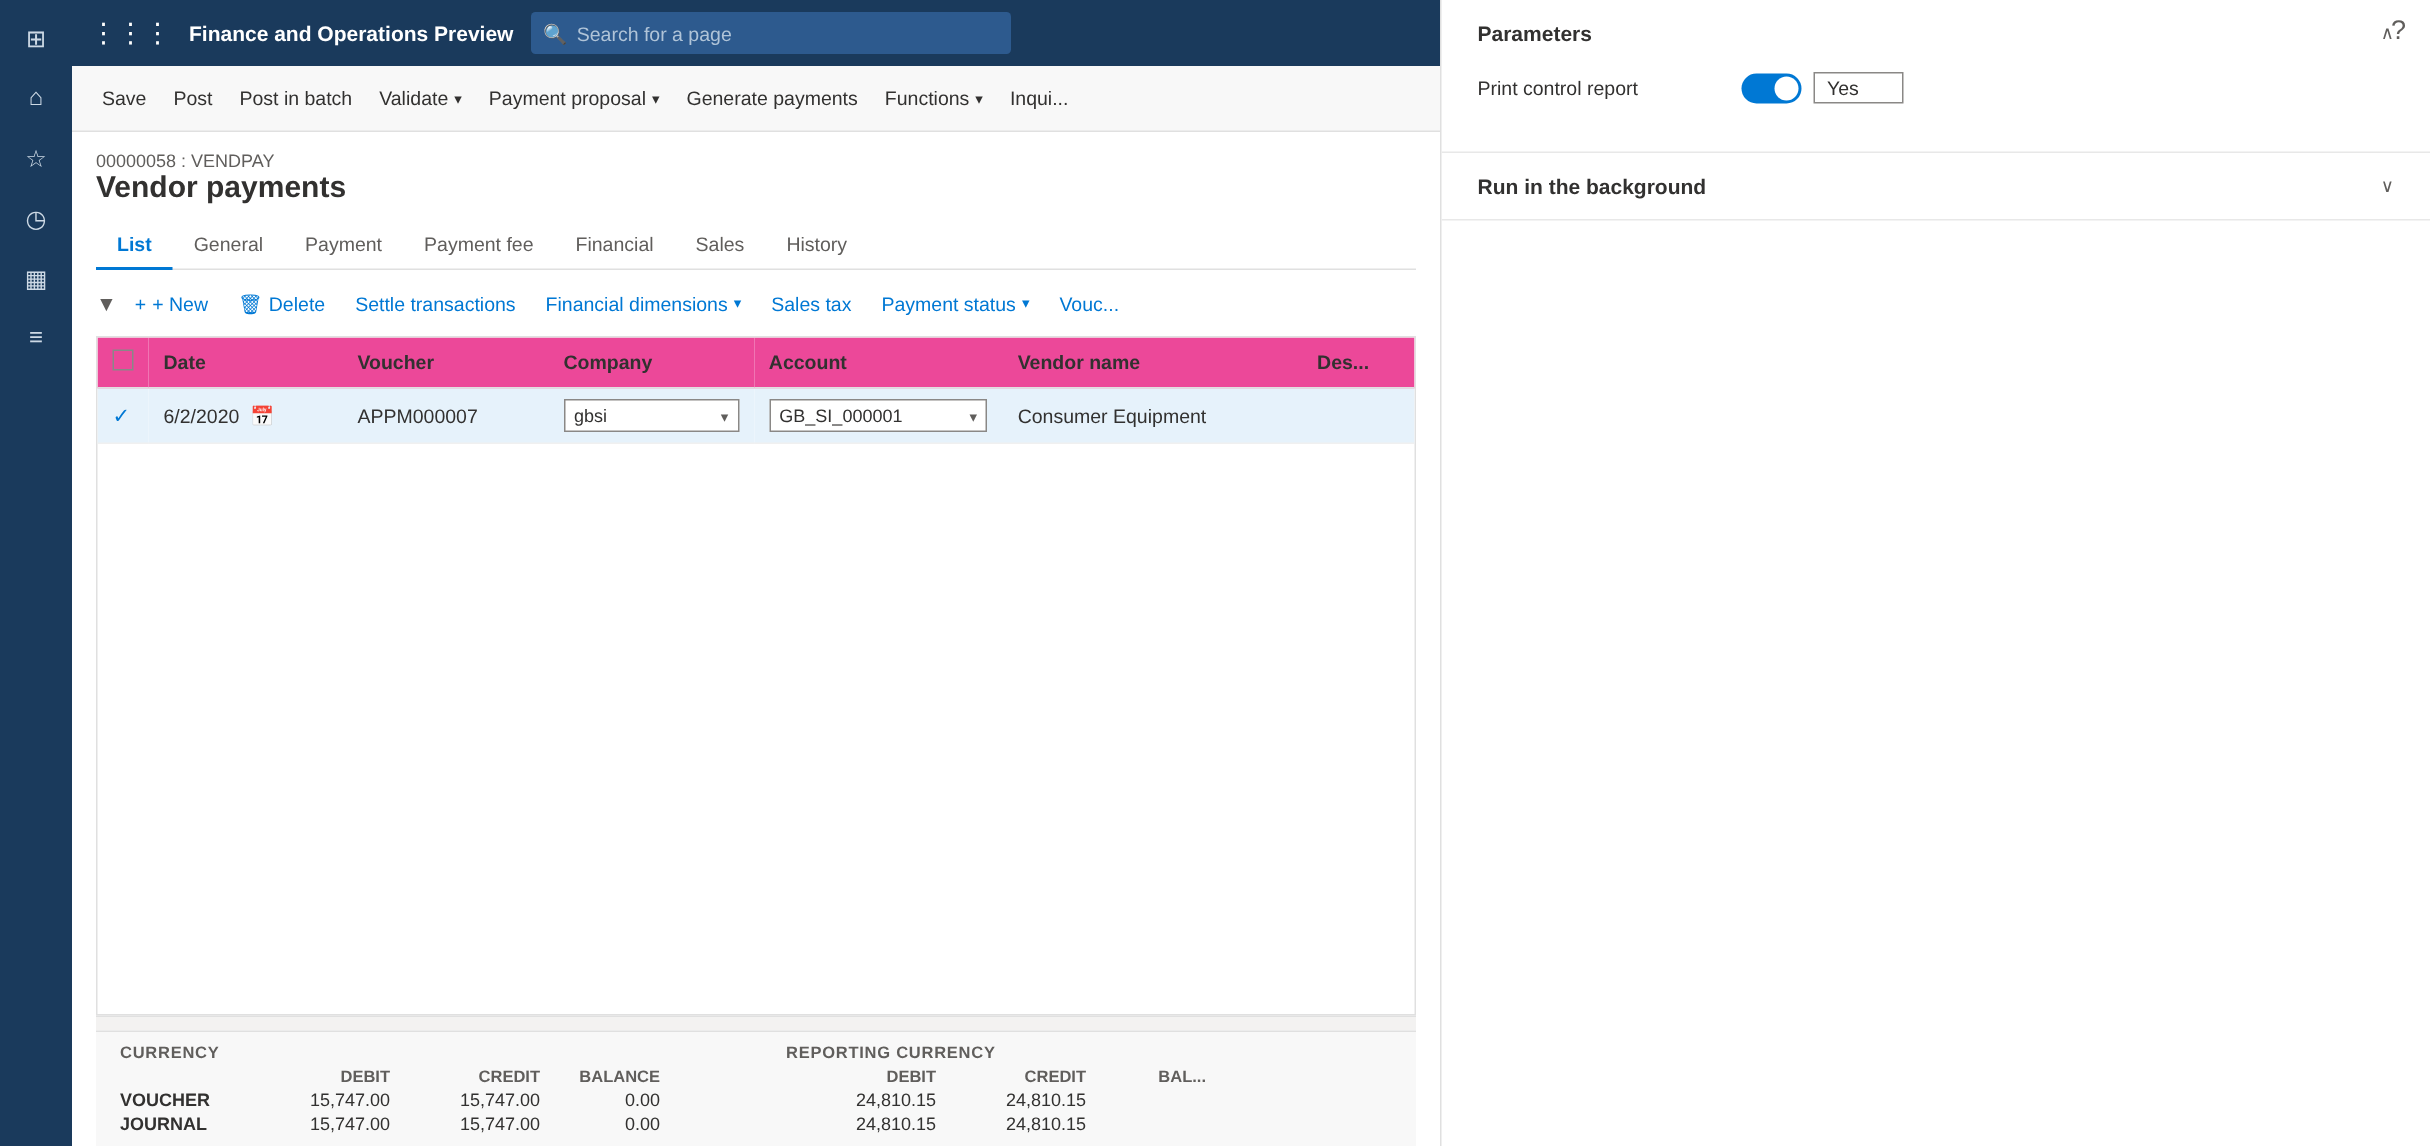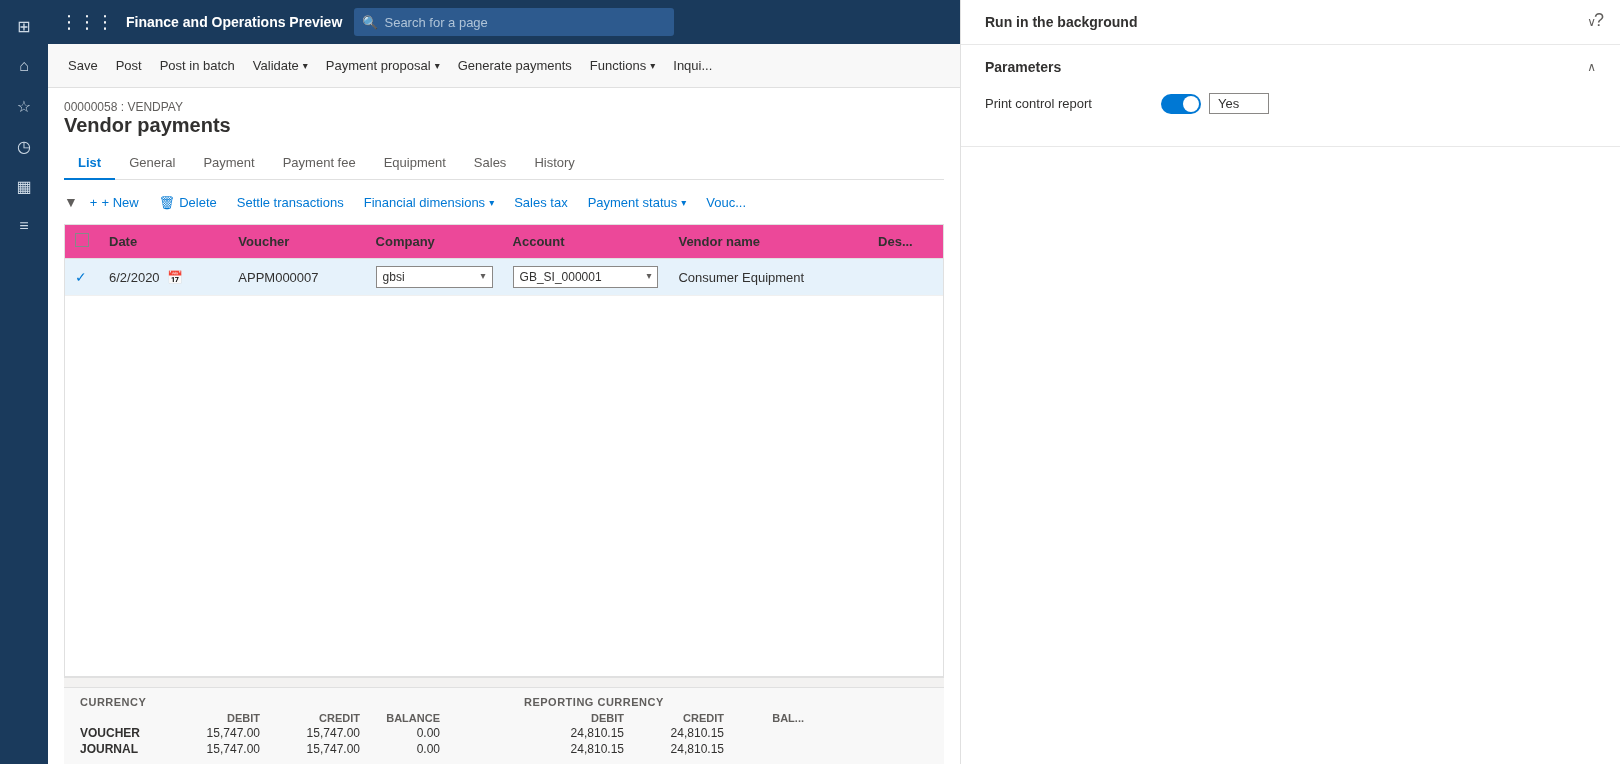--- a/index.html
+++ b/index.html
@@ -344,21 +344,21 @@
       padding: 6px 20px;
       font-size: 14px;
       cursor: pointer;
       border-radius: 2px;
       min-width: 60px;
     }
 
     
     .dd-field {
       display: flex;
-      align-items: flex-start;
+      align-items: flex-end;
       border: 1px solid #8a8886;
       padding: 3px 6px;
       font-size: 12px;
       color: #323130;
       background: white;
       min-width: 80px;
       position: relative;
     }
     .dd-field .dd-arrow {
       margin-left: auto;
@@ -427,21 +427,21 @@
 
   <div class="content">
     <div class="breadcrumb">00000058 : VENDPAY</div>
     <div class="page-title">Vendor payments</div>
 
     <div class="tabs">
       <div class="tab active">List</div>
       <div class="tab">General</div>
       <div class="tab">Payment</div>
       <div class="tab">Payment fee</div>
-      <div class="tab">Equipment</div>
+      <div class="tab">Financial</div>
       <div class="tab">Sales</div>
       <div class="tab">History</div>
     </div>
 
     <div class="action-bar">
       <span class="filter-icon">▼</span>
       <button class="action-btn">
         <span>+</span>
         <span style="font-size:13px; color:#0078d4;">+ New</span>
       </button>
@@ -552,38 +552,38 @@
         </div>
       </div>
     </div>
   </div>
 </div>
 
 <div class="right-panel" style="position:relative;">
 
   <div class="panel-section">
     <div class="panel-section-header">
-      <span class="panel-section-title">Run in the background</span>
-      <span class="chevron-icon">∨</span>
-    </div>
-  </div>
-
-  <div class="panel-section">
-    <div class="panel-section-header">
       <span class="panel-section-title">Parameters</span>
       <span class="chevron-icon">∧</span>
     </div>
     <div class="panel-section-content">
       <div class="field-row">
         <div class="field-label">Print control report</div>
         <div class="toggle-container">
           <div class="toggle">
             <div class="toggle-thumb"></div>
           </div>
           <div class="toggle-value">Yes</div>
         </div>
       </div>
     </div>
   </div>
 
+  <div class="panel-section">
+    <div class="panel-section-header">
+      <span class="panel-section-title">Run in the background</span>
+      <span class="chevron-icon">∨</span>
+    </div>
+  </div>
+
 
   <div class="help-icon" style="position:absolute; top:10px; right:16px;">?</div>
 </div>
 
 </body></html>

